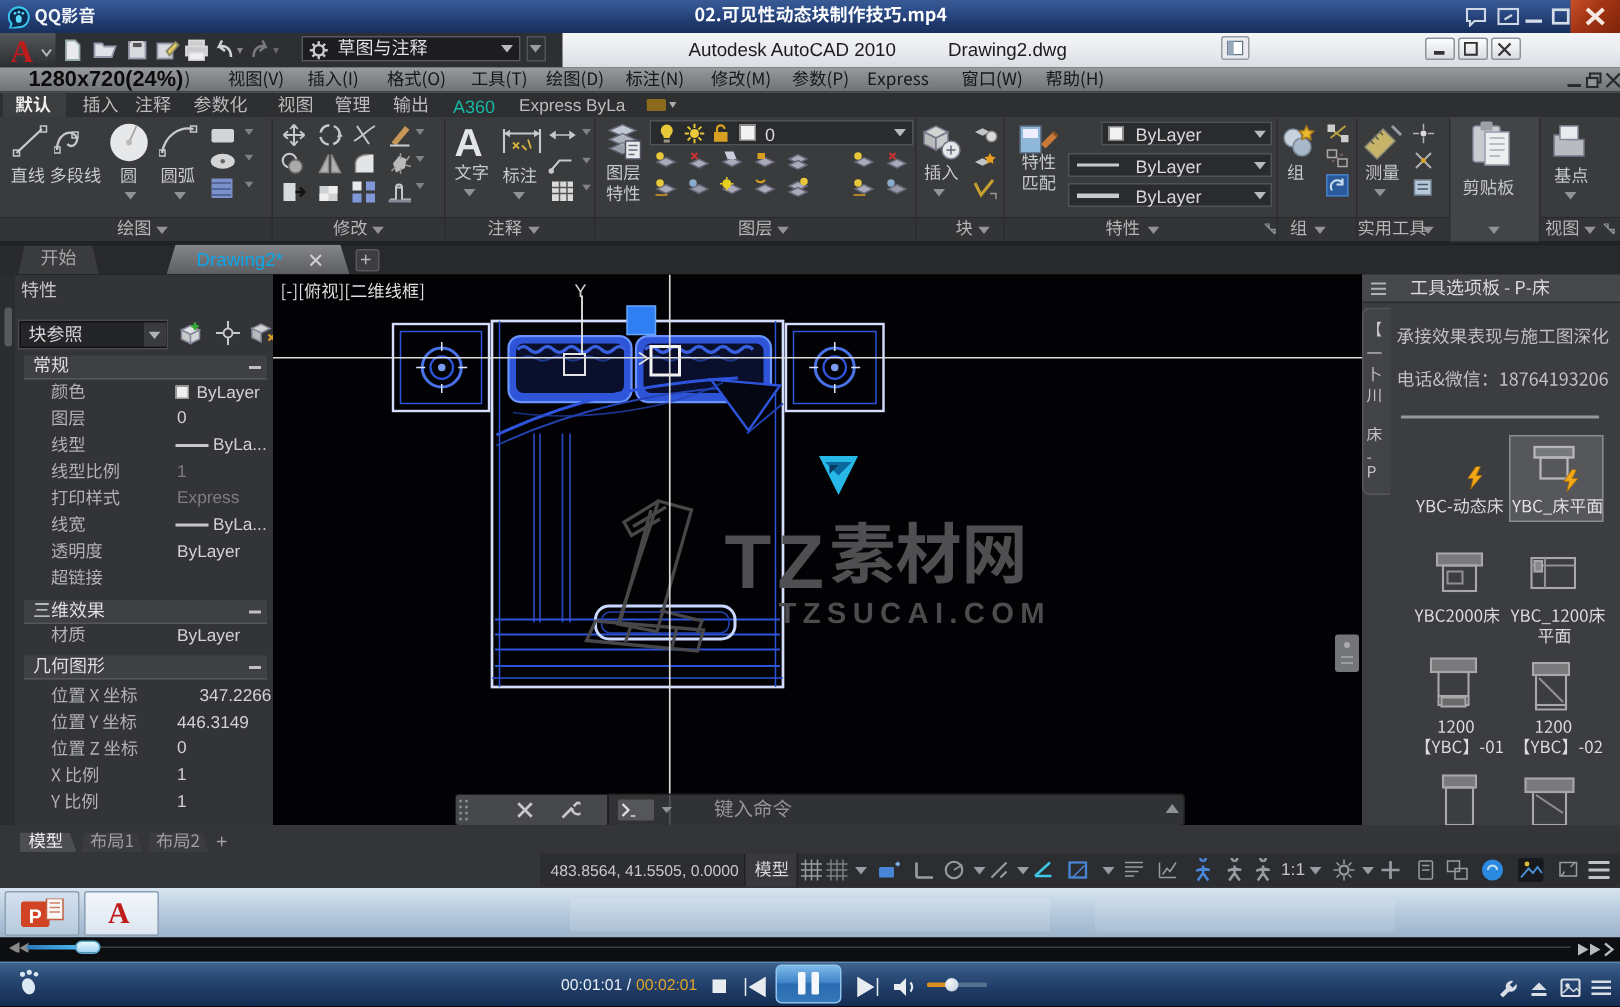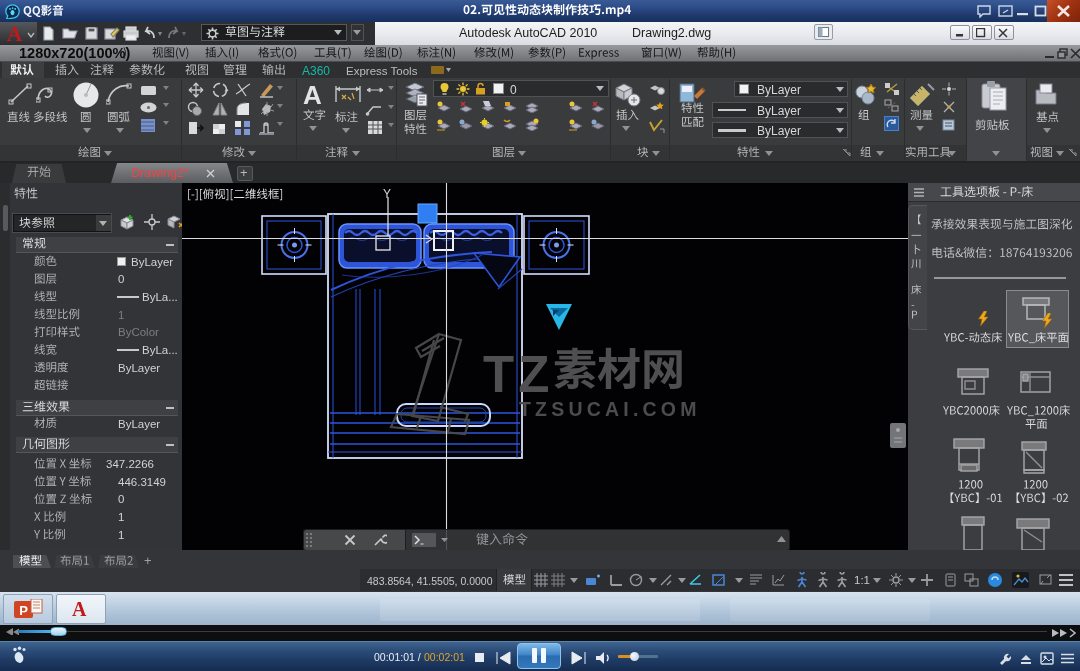--- a/index.html
+++ b/index.html
@@ -110,26 +110,26 @@
 <svg style="position:absolute;left:1044px;top:49px;" width="12" height="10" viewBox="0 0 12 10">
     <rect x="1" y="7" width="9" height="2" fill="#2a2b2d"></rect>
   </svg>
 <svg style="position:absolute;left:1057px;top:48px;" width="12" height="11" viewBox="0 0 12 11">
     <rect x="3" y="1" width="7" height="6" fill="none" stroke="#2a2b2d" stroke-width="1.4"></rect>
     <rect x="1" y="4" width="7" height="6" fill="#8f9296" stroke="#2a2b2d" stroke-width="1.4"></rect>
   </svg>
 <svg style="position:absolute;left:1070px;top:48px;" width="11" height="11" viewBox="0 0 11 11">
     <path d="M1 1 L10 10 M10 1 L1 10" stroke="#2a2b2d" stroke-width="1.6"></path>
   </svg>
-<div style="position:absolute;left:19px;top:45px;font:bold 14.5px Liberation Sans, sans-serif;color:#0b0b0b;white-space:nowrap;">1280x720(100%)</div>
+<div style="position:absolute;left:19px;top:45px;font:bold 14.5px Liberation Sans, sans-serif;color:#0b0b0b;white-space:nowrap;">1280x720(24%)</div>
 <style></style>
 <div style="position:absolute;left:0;top:62px;width:1080px;height:16px;background:#2e2f31;"></div>
 <div style="position:absolute;left:2px;top:62px;width:42px;height:16px;background:#3d3e40;"></div>
 <div style="position:absolute;left:302px;top:64px;font:normal 12px Liberation Sans, sans-serif;color:#14b8a6;white-space:nowrap;">A360</div>
-<div style="position:absolute;left:346px;top:64.5px;font:normal 11.5px Liberation Sans, sans-serif;color:#bdbdbf;white-space:nowrap;">Express Tools</div>
+<div style="position:absolute;left:346px;top:64.5px;font:normal 11.5px Liberation Sans, sans-serif;color:#bdbdbf;white-space:nowrap;">Express ByLa</div>
 <svg style="position:absolute;left:431px;top:66px;" width="20" height="9" viewBox="0 0 20 9">
     <rect x="0" y="0" width="13" height="8" rx="1" fill="#8b6a1e"></rect>
     <path d="M15 2 h5 l-2.5 4 z" fill="#aaa"></path>
   </svg>
 <div style="position:absolute;left:0;top:78px;width:1080px;height:67px;background:#3a3b3d;"></div>
 <div style="position:absolute;left:0;top:145px;width:1080px;height:16px;background:#333436;"></div>
 <div style="position:absolute;left:0;top:161px;width:1080px;height:2px;background:#232426;"></div>
 <div style="position:absolute;left:181px;top:79px;width:1px;height:81px;background:#2c2d2f;"></div>
 <div style="position:absolute;left:296px;top:79px;width:1px;height:81px;background:#2c2d2f;"></div>
 <div style="position:absolute;left:396px;top:79px;width:1px;height:81px;background:#2c2d2f;"></div>
@@ -506,21 +506,21 @@
 <svg style="position:absolute;left:1034px;top:82px;" width="26" height="26" viewBox="0 0 26 26">
     <path d="M2 8 v14 h20 v-11 h-10 l-3 -3 z" fill="#b8bcc0" stroke="#778"></path>
     <rect x="6" y="2" width="12" height="9" fill="#e8eaec" stroke="#889"></rect>
   </svg>
 <svg style="position:absolute;left:1043px;top:128px;" width="8" height="6" viewBox="0 0 8 6">
     <path d="M0 0 h8 l-4 5 z" fill="#909294"></path>
   </svg>
 <div style="position:absolute;left:0;top:163px;width:1080px;height:20px;background:#28292b;"></div>
 <div style="position:absolute;left:12px;top:164px;width:54px;height:19px;background:#3a3b3d;clip-path:polygon(8% 0,92% 0,100% 100%,0 100%);"></div>
 <div style="position:absolute;left:111px;top:163px;width:122px;height:20px;background:linear-gradient(180deg,#85878b,#5b5d61);clip-path:polygon(5% 0,95% 0,100% 100%,0 100%);"></div>
-<div style="position:absolute;left:131px;top:165.5px;font:normal 12.5px Liberation Sans, sans-serif;color:#ef4444;white-space:nowrap;">Drawing2*</div>
+<div style="position:absolute;left:131px;top:165.5px;font:normal 12.5px Liberation Sans, sans-serif;color:#0ea5e9;white-space:nowrap;">Drawing2*</div>
 <svg style="position:absolute;left:206px;top:169px;" width="9" height="9" viewBox="0 0 9 9">
     <path d="M1 1 L8 8 M8 1 L1 8" stroke="#d0d0d2" stroke-width="1.4"></path>
   </svg>
 <div style="position:absolute;left:237px;top:166px;width:16px;height:15px;background:#3c3d3f;border:1px solid #58595b;border-radius:2px;"></div>
 <div style="position:absolute;left:240px;top:165px;font:normal 13px Liberation Sans, sans-serif;color:#b8b8ba;white-space:nowrap;">+</div>
 <div style="position:absolute;left:0;top:183px;width:182px;height:367px;background:#333437;"></div>
 <div style="position:absolute;left:0;top:183px;width:10px;height:367px;background:#2b2c2e;"></div>
 <div style="position:absolute;left:3px;top:205px;width:5px;height:26px;background:#58595b;border-radius:2px;"></div>
 <div style="position:absolute;left:13px;top:214px;width:98px;height:18px;background:#242527;border:1px solid #121214;box-shadow:0 0 0 1px #4a4b4d;"></div>
 <div style="position:absolute;left:96px;top:215px;width:15px;height:16px;background:#3a3b3d;"></div>
@@ -549,30 +549,30 @@
     <path d="M13 10 l4 4 M17 10 l-4 4" stroke="#d8a020" stroke-width="1.6"></path>
   </svg>
 <div style="position:absolute;left:16px;top:236.5px;width:162px;height:16px;background:#3f4043;border-bottom:1px solid #55565a;"></div>
 <div style="position:absolute;left:166px;top:243.5px;width:8px;height:2px;background:#c0c0c2;"></div>
 <div style="position:absolute;left:117px;top:257px;width:9px;height:9px;background:#f0f0f0;border:1px solid #999;"></div>
 <div style="position:absolute;left:131px;top:255.5px;font:normal 11.5px Liberation Sans, sans-serif;color:#d2d2d4;white-space:nowrap;">ByLayer</div>
 <div style="position:absolute;left:118px;top:273.2px;font:normal 11.5px Liberation Sans, sans-serif;color:#d2d2d4;white-space:nowrap;">0</div>
 <div style="position:absolute;left:117px;top:296.4px;width:22px;height:1.5px;background:#c8c8ca;"></div>
 <div style="position:absolute;left:142px;top:290.9px;font:normal 11.5px Liberation Sans, sans-serif;color:#d2d2d4;white-space:nowrap;">ByLa...</div>
 <div style="position:absolute;left:118px;top:308.6px;font:normal 11.5px Liberation Sans, sans-serif;color:#7e7e80;white-space:nowrap;">1</div>
-<div style="position:absolute;left:118px;top:326.3px;font:normal 11.5px Liberation Sans, sans-serif;color:#7e7e80;white-space:nowrap;">ByColor</div>
+<div style="position:absolute;left:118px;top:326.3px;font:normal 11.5px Liberation Sans, sans-serif;color:#7e7e80;white-space:nowrap;">Express</div>
 <div style="position:absolute;left:117px;top:348.5px;width:22px;height:2.5px;background:#c8c8ca;"></div>
 <div style="position:absolute;left:142px;top:344px;font:normal 11.5px Liberation Sans, sans-serif;color:#d2d2d4;white-space:nowrap;">ByLa...</div>
 <div style="position:absolute;left:118px;top:361.7px;font:normal 11.5px Liberation Sans, sans-serif;color:#d2d2d4;white-space:nowrap;">ByLayer</div>
 <div style="position:absolute;left:16px;top:400px;width:162px;height:16px;background:#3f4043;border-bottom:1px solid #55565a;"></div>
 <div style="position:absolute;left:166px;top:407px;width:8px;height:2px;background:#c0c0c2;"></div>
 <div style="position:absolute;left:118px;top:417.5px;font:normal 11.5px Liberation Sans, sans-serif;color:#d2d2d4;white-space:nowrap;">ByLayer</div>
 <div style="position:absolute;left:16px;top:437px;width:162px;height:16px;background:#3f4043;border-bottom:1px solid #55565a;"></div>
 <div style="position:absolute;left:166px;top:444px;width:8px;height:2px;background:#c0c0c2;"></div>
-<div style="position:absolute;left:106px;top:458px;font:normal 11.5px Liberation Sans, sans-serif;color:#d2d2d4;white-space:nowrap;">347.2266</div>
+<div style="position:absolute;left:133px;top:458px;font:normal 11.5px Liberation Sans, sans-serif;color:#d2d2d4;white-space:nowrap;">347.2266</div>
 <div style="position:absolute;left:118px;top:475.7px;font:normal 11.5px Liberation Sans, sans-serif;color:#d2d2d4;white-space:nowrap;">446.3149</div>
 <div style="position:absolute;left:118px;top:493.4px;font:normal 11.5px Liberation Sans, sans-serif;color:#d2d2d4;white-space:nowrap;">0</div>
 <div style="position:absolute;left:118px;top:511.1px;font:normal 11.5px Liberation Sans, sans-serif;color:#d2d2d4;white-space:nowrap;">1</div>
 <div style="position:absolute;left:118px;top:528.8px;font:normal 11.5px Liberation Sans, sans-serif;color:#d2d2d4;white-space:nowrap;">1</div>
 <div style="position:absolute;left:182px;top:183px;width:726px;height:367px;background:#020204;"></div>
 <svg style="position:absolute;left:182px;top:183px;" width="726" height="368" viewBox="0 0 726 368">
     <rect x="80" y="33" width="64" height="58" fill="none" stroke="#d4ddfc" stroke-width="1.6"></rect>
     <rect x="85" y="38" width="54" height="48" fill="none" stroke="#2e54dc"></rect>
     <rect x="342" y="33" width="65" height="58" fill="none" stroke="#d4ddfc" stroke-width="1.6"></rect>
     <rect x="347" y="38" width="55" height="48" fill="none" stroke="#2e54dc"></rect>

